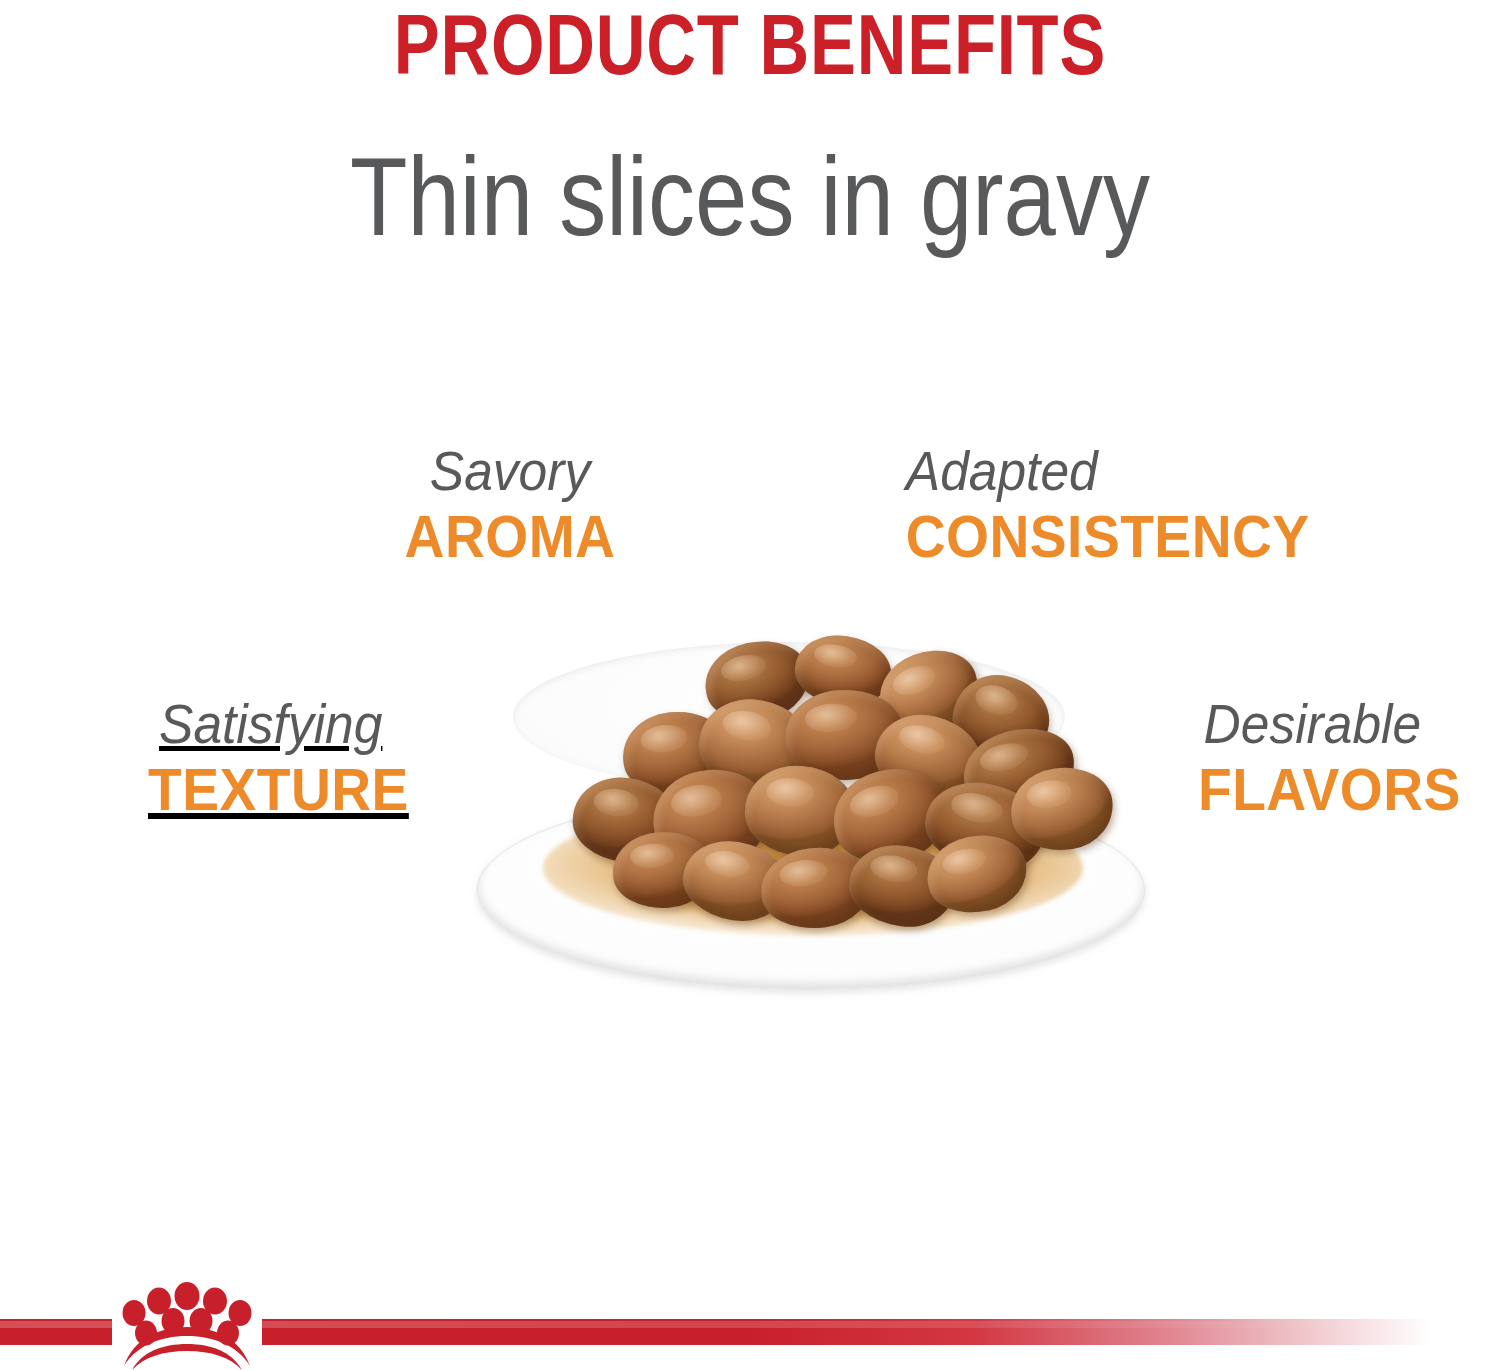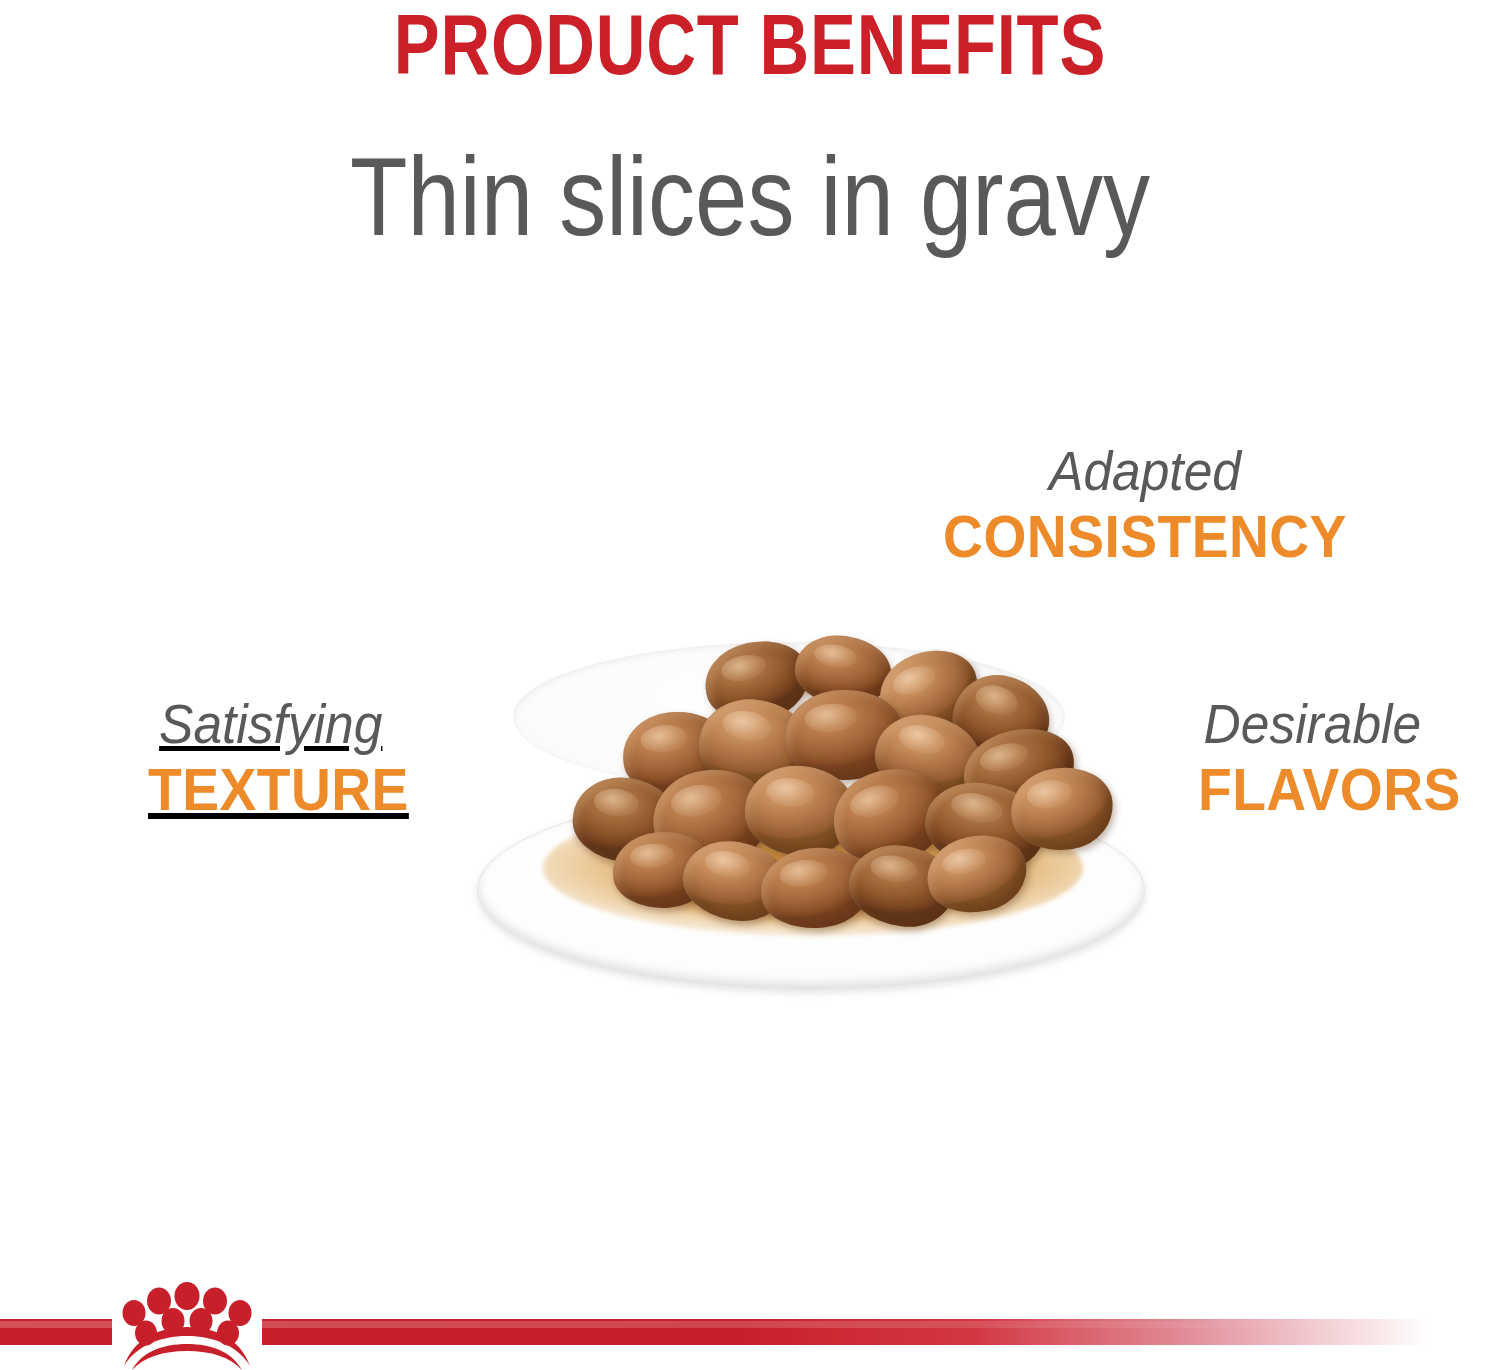--- a/index.html
+++ b/index.html
@@ -81,21 +81,21 @@
     letter-spacing:0.5px;
     color:#ED8B2A;
     transform:scaleX(0.92);
   }
 
   
   .b-aroma        { left:300px;  top:440px; width:420px;  text-align:center; }
   .b-aroma .lead  { transform-origin:50% 50%; }
   .b-aroma .bold  { transform-origin:50% 50%; }
 
-  .b-consistency       { left:885px; top:440px; width:520px; text-align:center; }
+  .b-consistency       { left:885px; top:440px; width:520px; }
   .b-consistency .lead { transform-origin:50% 50%; }
   .b-consistency .bold { transform-origin:50% 50%; }
 
   .b-texture       { left:148px; top:693px; width:420px; text-align:left;text-decoration:underline; }
   .b-texture .lead { transform-origin:0% 50%; padding-left:12px; }
   .b-texture .bold { transform-origin:0% 50%; }
 
   .b-flavors       { left:1198px; top:693px; width:420px; text-align:left; }
   .b-flavors .lead { transform-origin:0% 50%; padding-left:6px; }
   .b-flavors .bold { transform-origin:0% 50%; }
@@ -220,20 +220,24 @@
 </style>
 </head>
 <body>
 
 <div id="canvas">
 
   <div class="title">PRODUCT BENEFITS</div>
 
   <div class="subtitle">Thin slices in gravy</div>
 
+  <div class="benefit b-aroma">
+    <span class="lead">Savory</span>
+    <span class="bold">AROMA</span>
+  </div>
 
   <div class="benefit b-consistency">
     <span class="lead">Adapted</span>
     <span class="bold">CONSISTENCY</span>
   </div>
 
   <div class="benefit b-texture">
     <span class="lead">Satisfying</span>
     <span class="bold">TEXTURE</span>
   </div>

